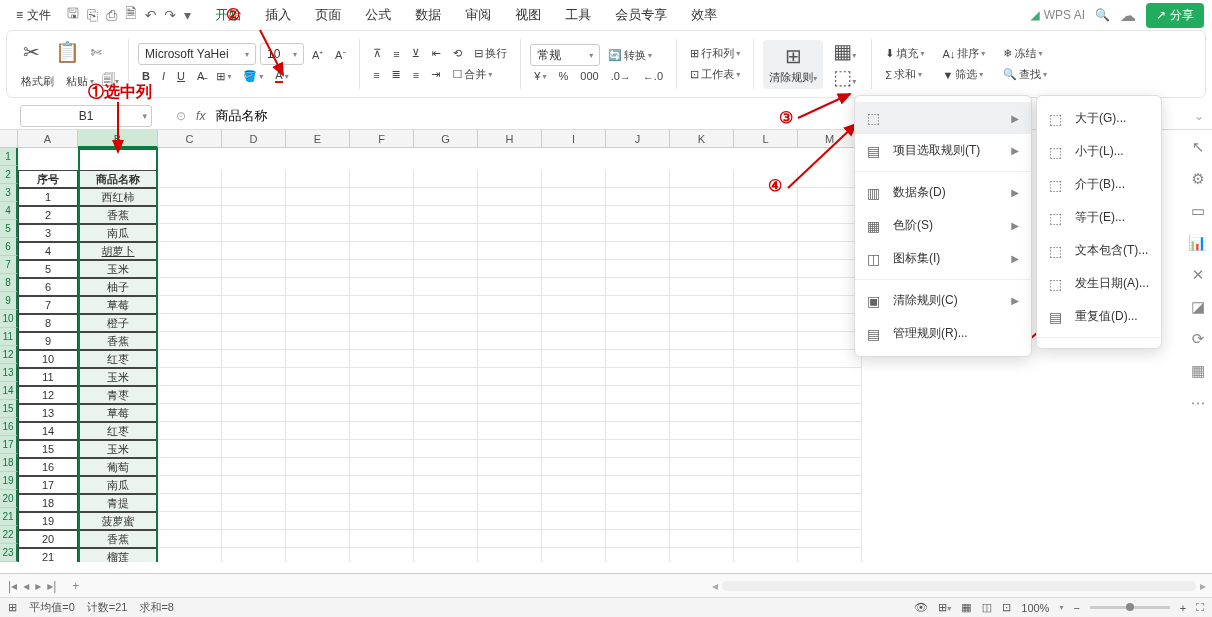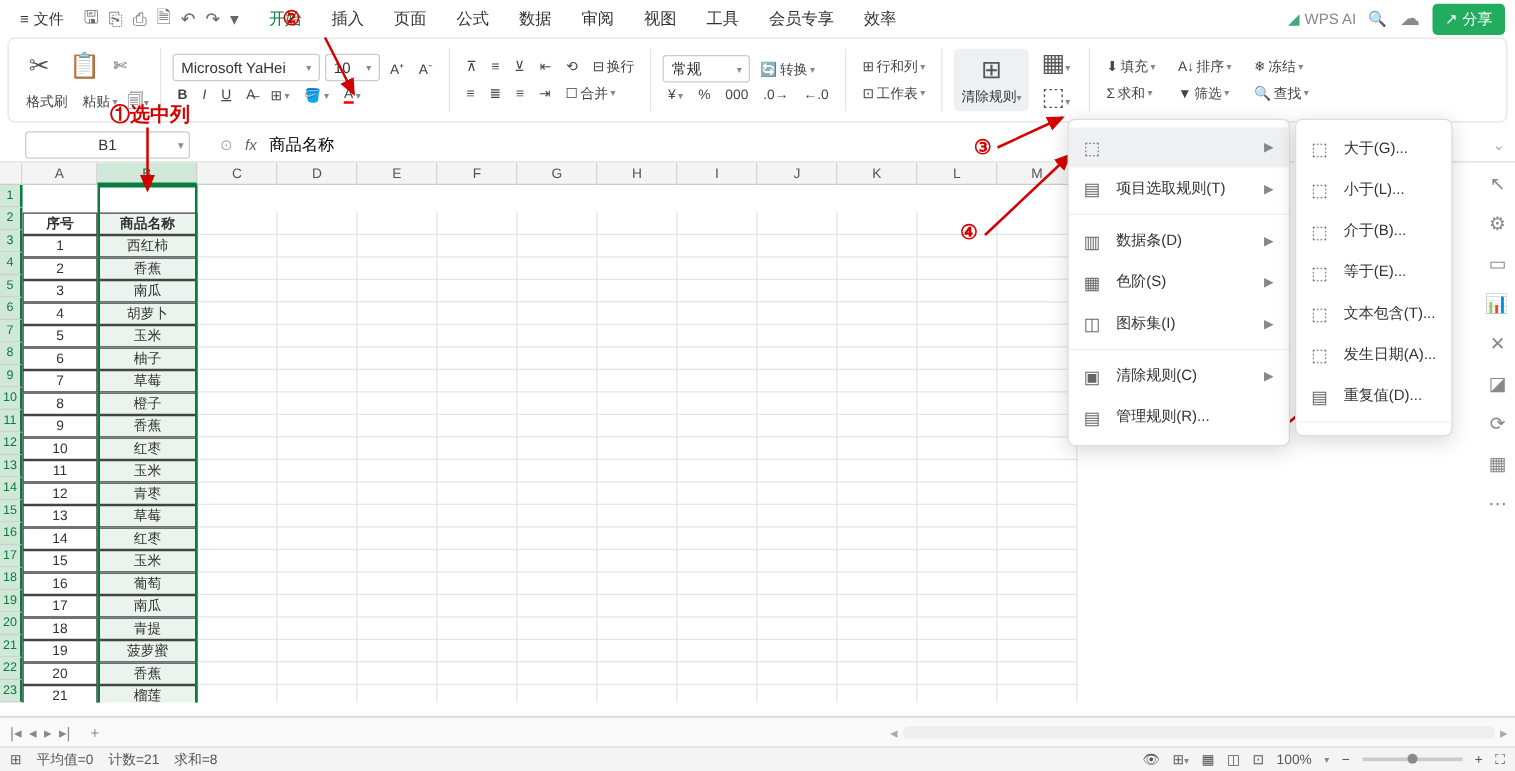--- a/index.html
+++ b/index.html
@@ -402,21 +402,21 @@
         <div class="cell" style="width: 64px;"></div>
         <div class="cell" style="width: 64px;"></div>
         <div class="cell" style="width: 64px;"></div>
         <div class="cell" style="width: 64px;"></div>
         <div class="cell" style="width: 64px;"></div>
         <div class="cell" style="width: 64px;"></div>
         <div class="cell" style="width: 64px;"></div>
       </div>
       <div class="cell-row">
         <div class="cell data-a" style="width: 60px;">4</div>
-        <div class="cell data-b" style="width: 80px;">胡萝卜</div>
+        <div class="cell data-b" style="width: 80px; text-decoration: underline;">胡萝卜</div>
         <div class="cell" style="width: 64px;"></div>
         <div class="cell" style="width: 64px;"></div>
         <div class="cell" style="width: 64px;"></div>
         <div class="cell" style="width: 64px;"></div>
         <div class="cell" style="width: 64px;"></div>
         <div class="cell" style="width: 64px;"></div>
         <div class="cell" style="width: 64px;"></div>
         <div class="cell" style="width: 64px;"></div>
         <div class="cell" style="width: 64px;"></div>
         <div class="cell" style="width: 64px;"></div>

